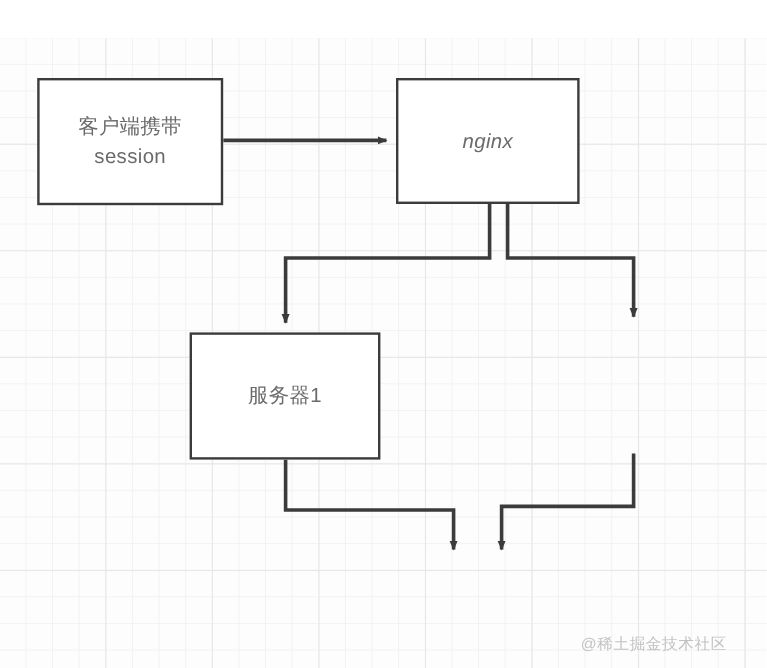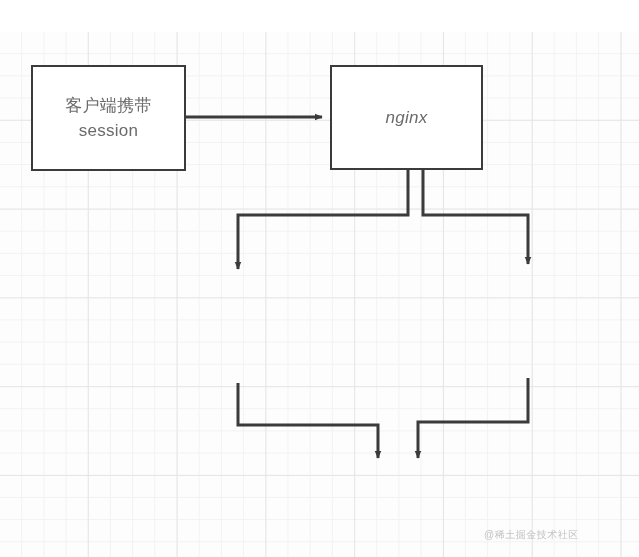--- a/index.html
+++ b/index.html
@@ -56,21 +56,21 @@
   }
   #node-client  { left: 31px;  top: 33px;  width: 155px; height: 106px; }
   #node-nginx   { left: 330px; top: 33px;  width: 153px; height: 105px; font-style: italic; }
   #node-server1 { left: 158px; top: 245px; width: 159px; height: 106px; }
   #node-server2 { left: 453px; top: 240px; width: 155px; height: 106px; }
   #node-redis   { left: 320px; top: 434px; width: 154px; height: 105px; }
   #watermark {
     position: absolute;
     left: 484px;
     top: 496px;
-    font-size: 10px;
+    font-size: 13px;
     color: #c2c2c2;
     letter-spacing: 0.5px;
     z-index: 3;
     white-space: nowrap;
   }
 </style>
 </head>
 <body>
 
 <div id="canvas">
@@ -95,18 +95,21 @@
 
   <div class="node" id="node-client">
     <span class="label">客户端携带
 session</span>
   </div>
 
   <div class="node" id="node-nginx">
     <span class="label">nginx</span>
   </div>
 
+  <div class="node" id="node-server1">
+    <span class="label">服务器1</span>
+  </div>
 
 
 
   <div id="watermark">@稀土掘金技术社区</div>
 
 </div>
 
 </body></html>

